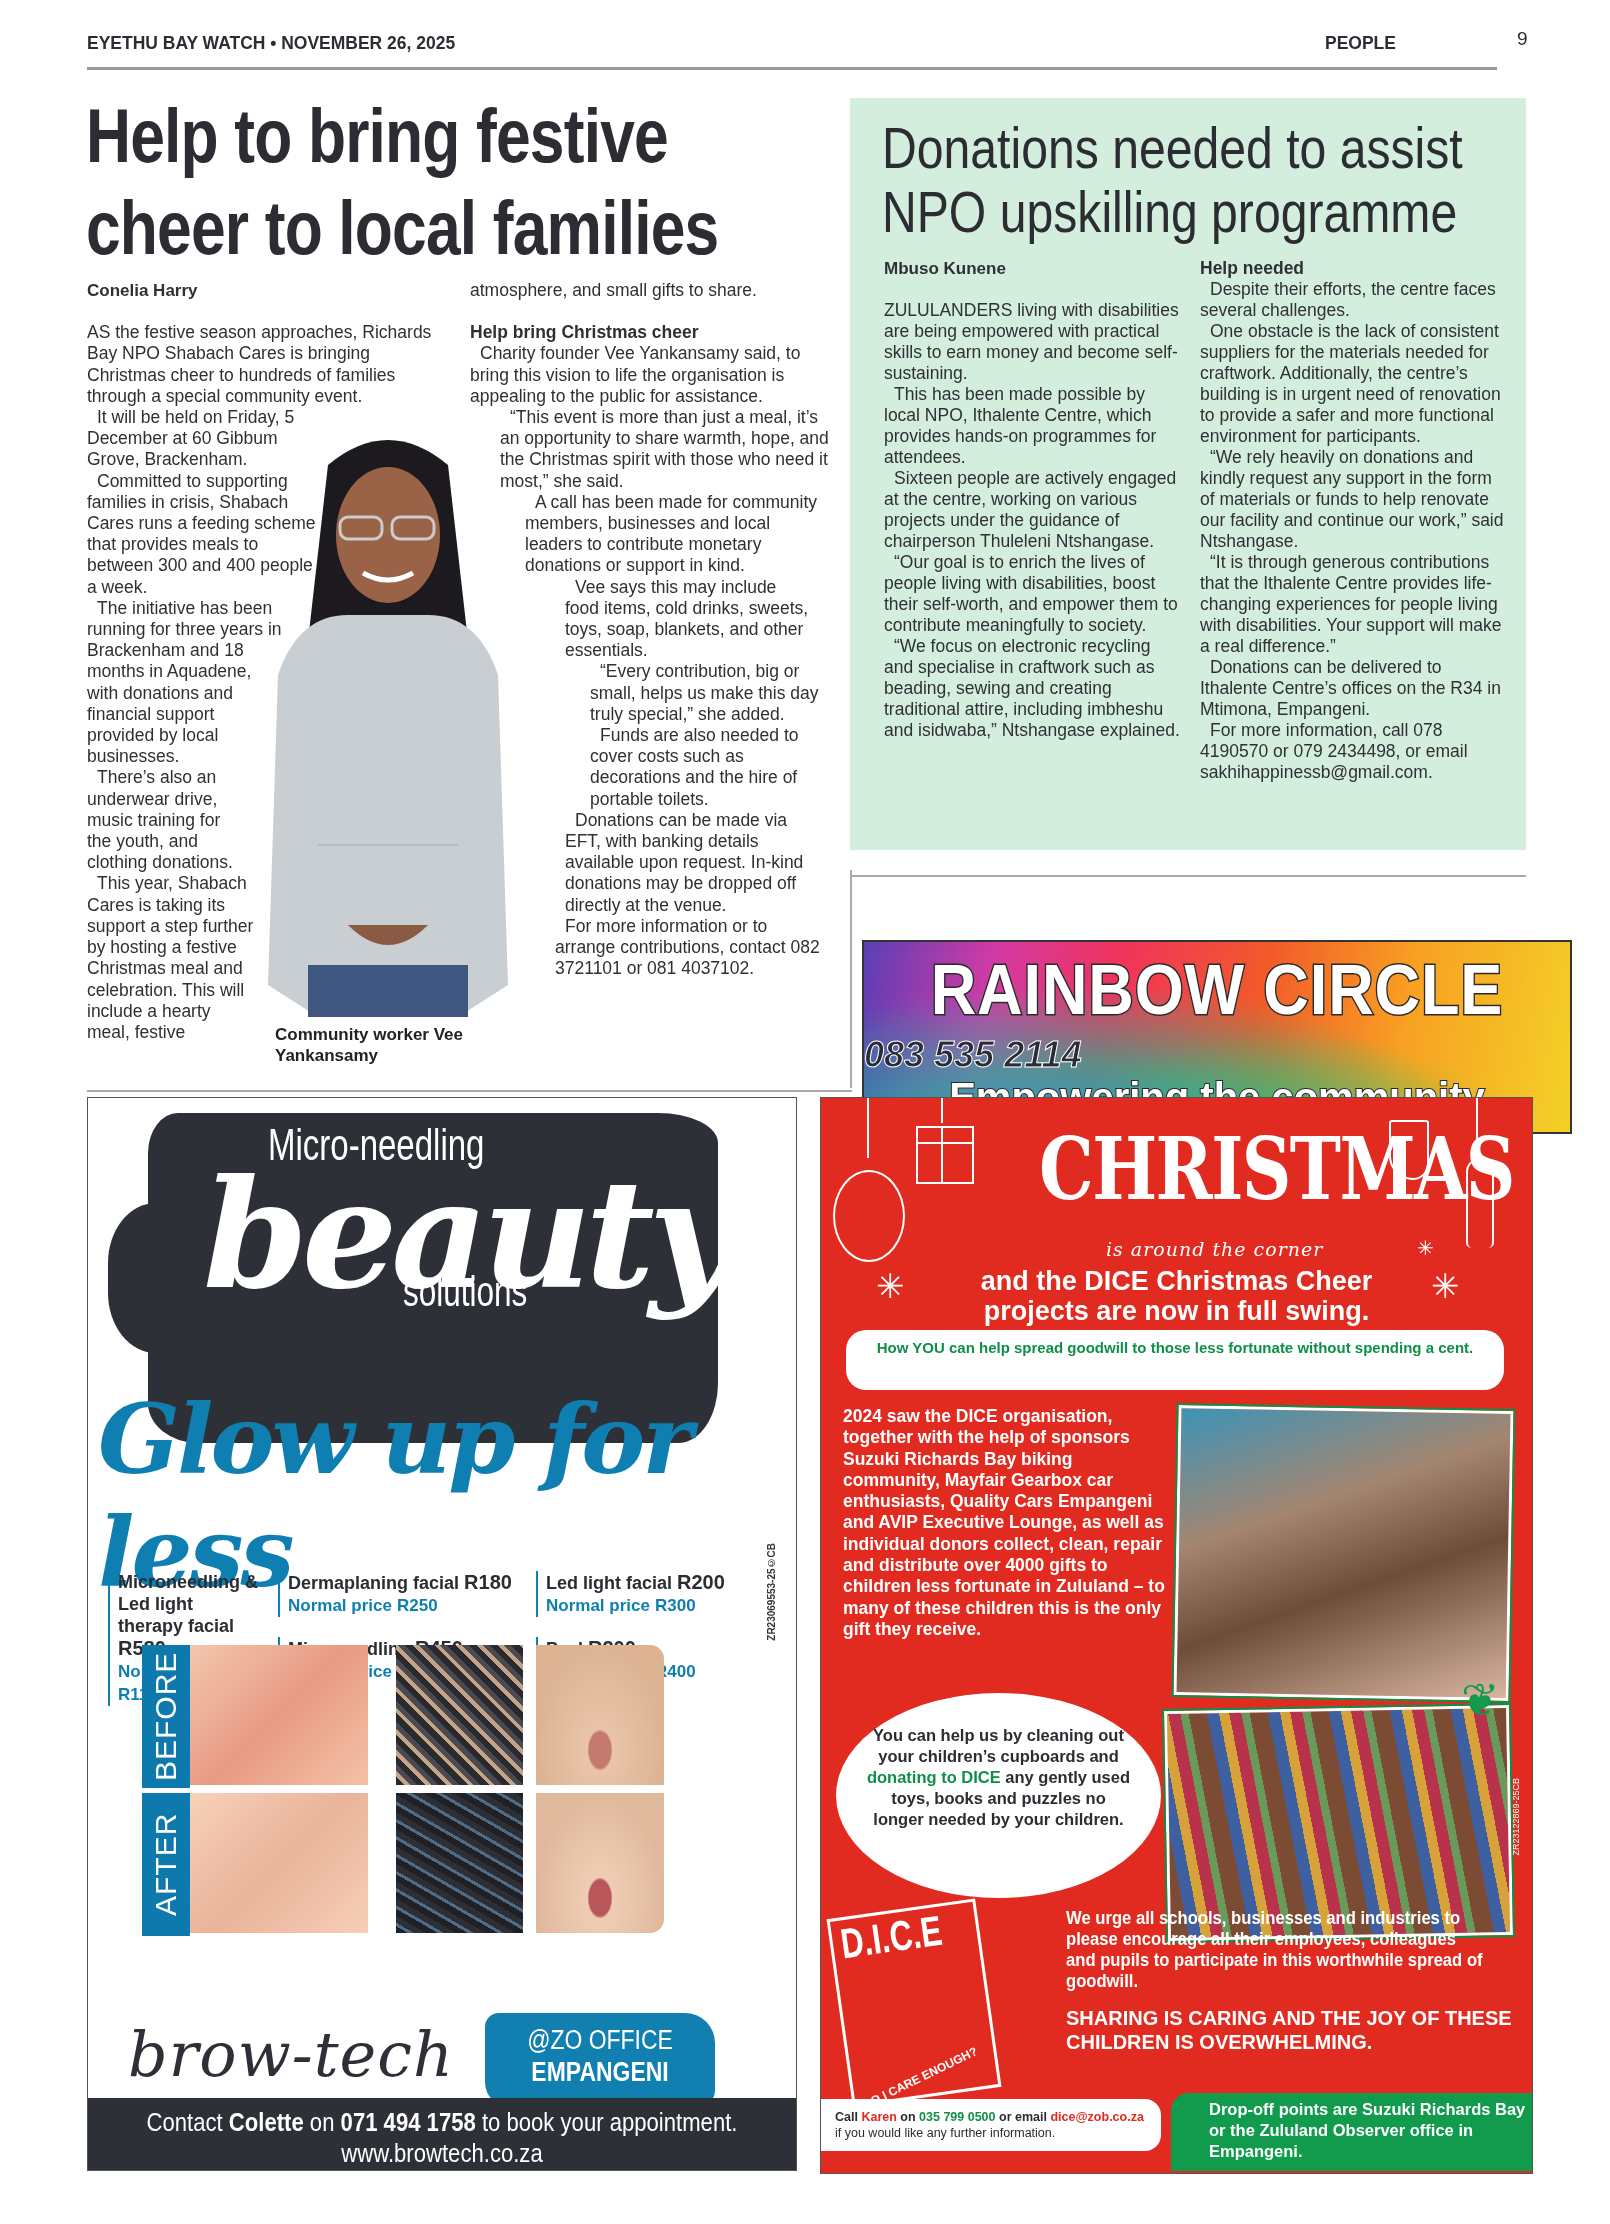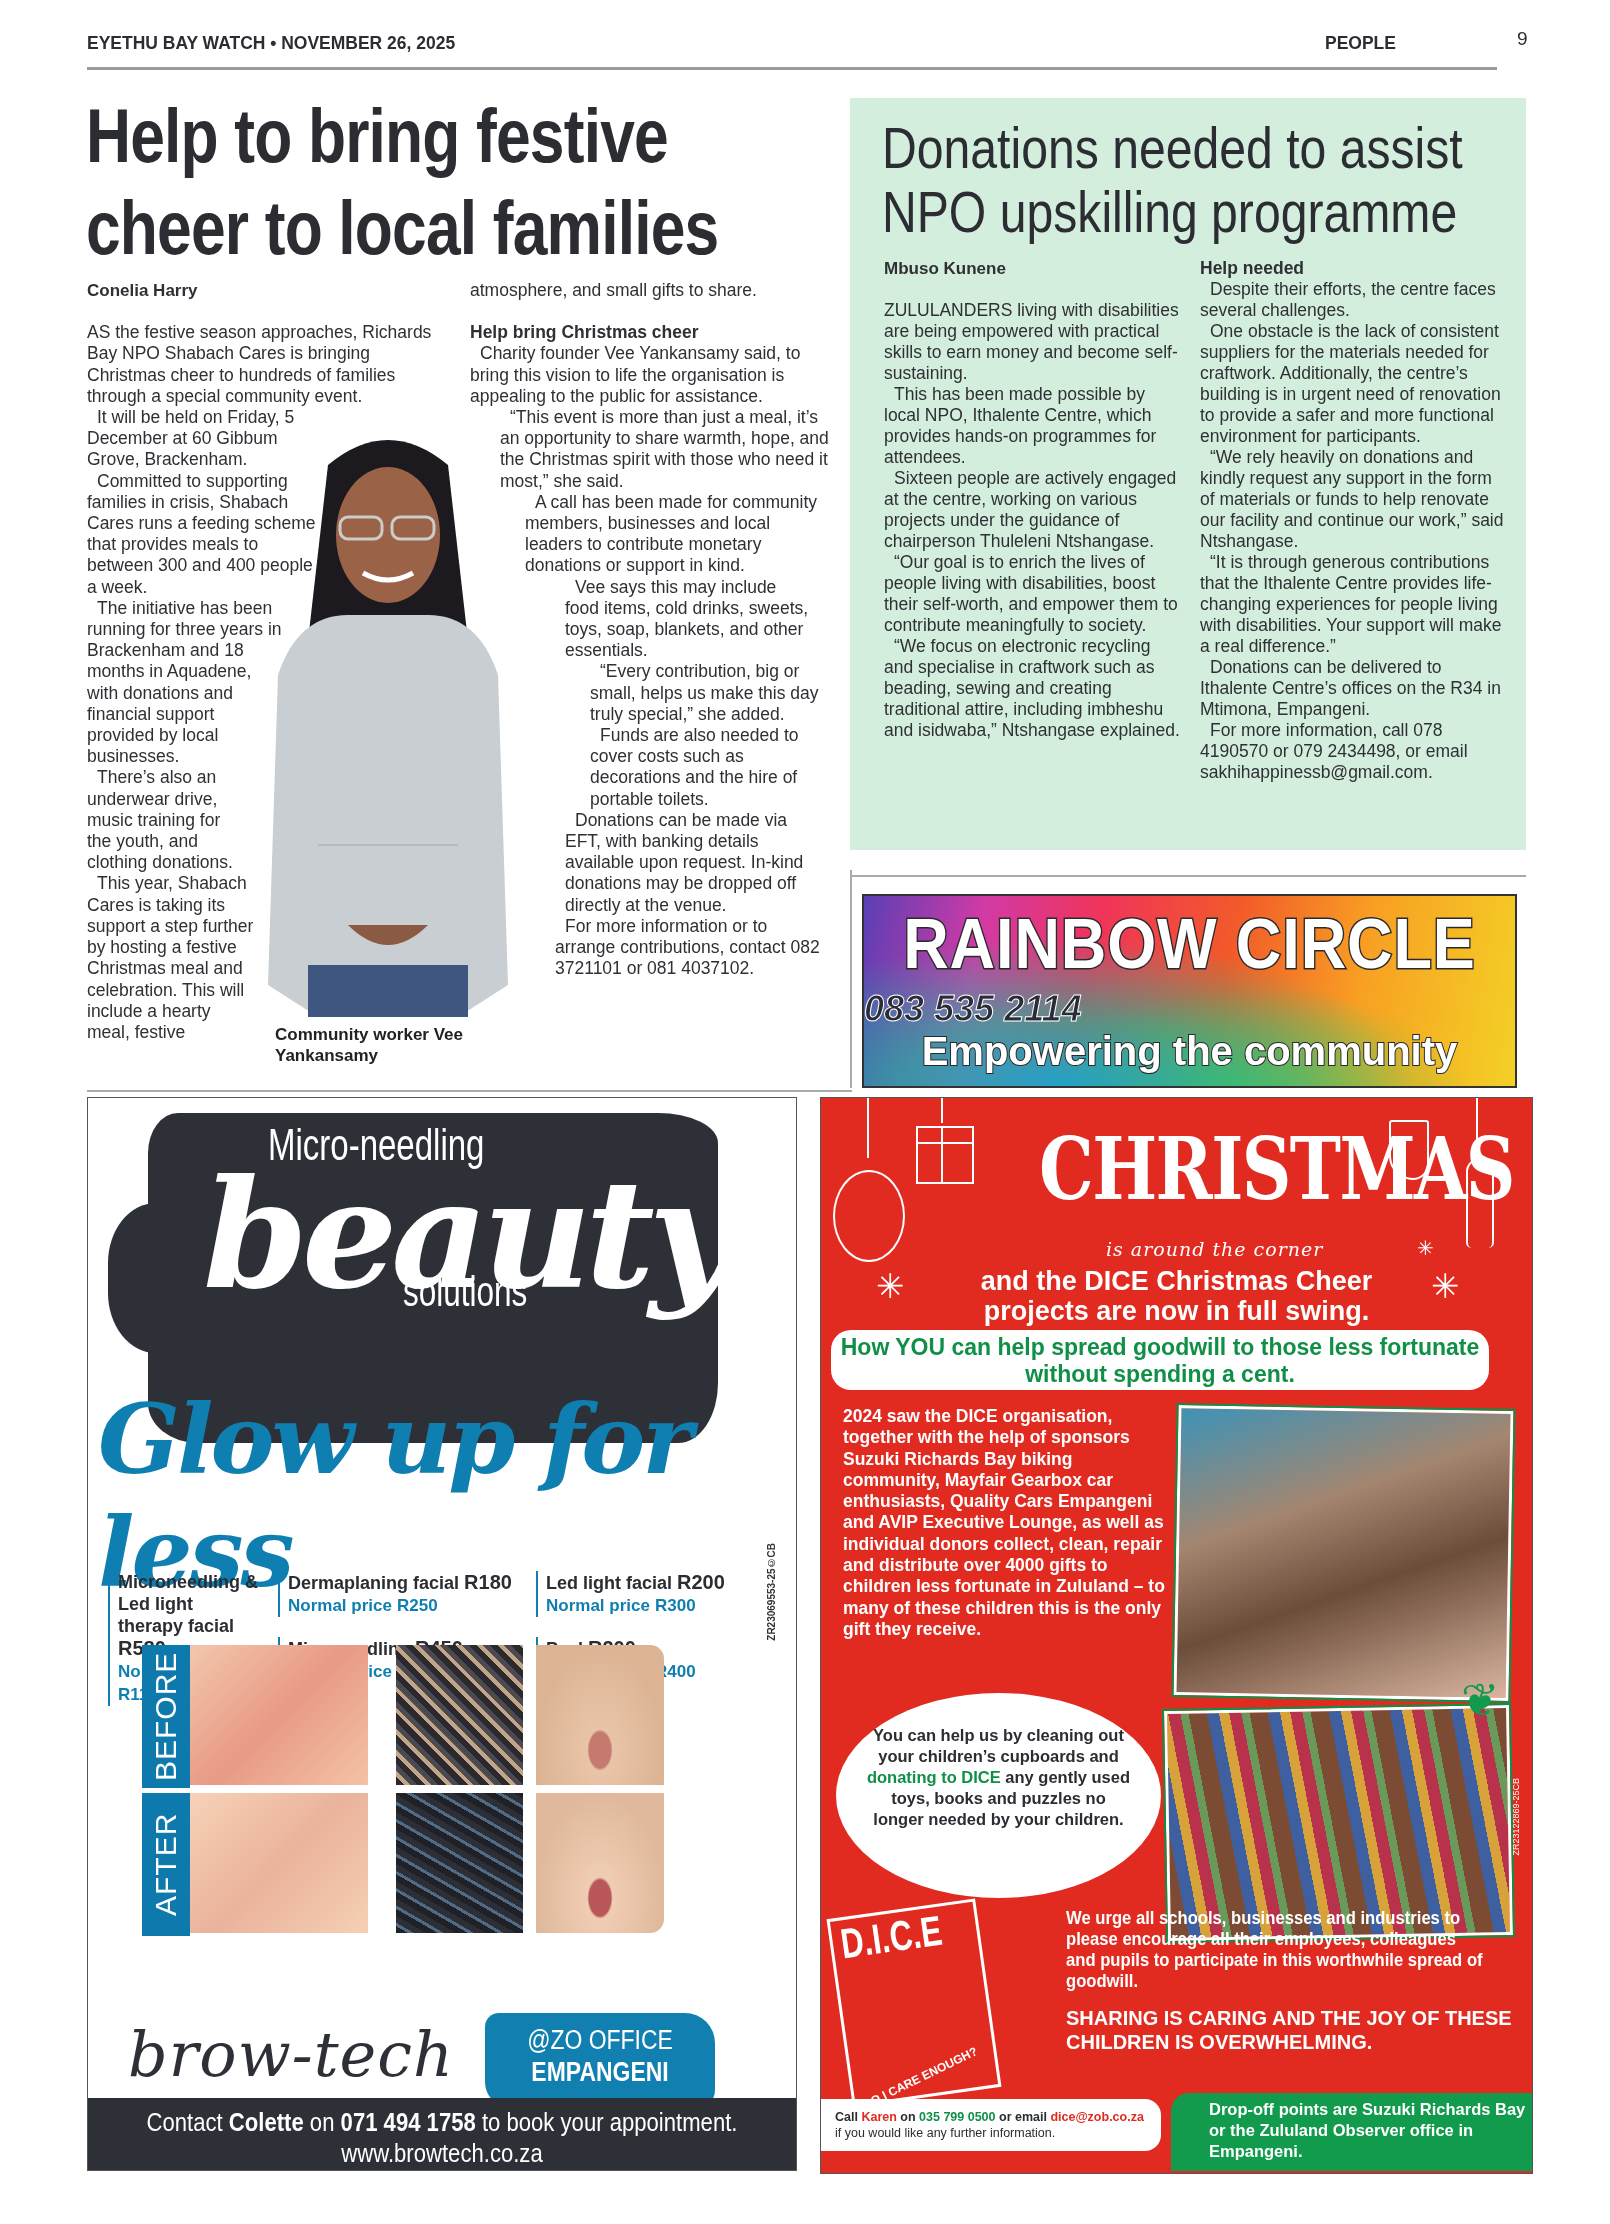--- a/index.html
+++ b/index.html
@@ -29,21 +29,21 @@
 
   
   .a2-box { left: 850px; top: 98px; width: 676px; height: 752px; background: #d4eedd; }
   .a2-headline { left: 32px; top: 18px; width: 640px; font-size: 58px; line-height: 64px; color: #2b2d33; transform: scaleX(0.83); transform-origin: left; white-space: nowrap; }
   .a2-col1 { left: 34px; top: 160px; width: 300px; }
   .a2-col2 { left: 350px; top: 160px; width: 310px; }
   .a2-box .body { font-size: 17.5px; line-height: 21px; }
   .rule-h2 { left: 850px; top: 875px; width: 676px; height: 2px; background: #aaa; }
 
   
-  .rainbow { left: 862px; top: 894px; width: 655px; height: 194px; border: 2px solid #333;
+  .rainbow { left: 862px; top: 940px; width: 710px; height: 194px; border: 2px solid #333;
     background: linear-gradient(100deg, #5a3fb5 0%, #d23aa5 18%, #f0345a 35%, #f25a2a 55%, #f8a023 75%, #f3d126 100%); overflow: hidden; padding-left: 40px; }
   .rainbow::before { content: ""; position: absolute; inset: 0;
     background: radial-gradient(ellipse at 30% 100%, rgba(0,180,220,0.85) 0%, rgba(0,200,160,0.6) 25%, rgba(0,0,0,0) 55%),
                 radial-gradient(ellipse at 60% 110%, rgba(80,200,80,0.8) 0%, rgba(0,0,0,0) 40%); }
   .rb-title { left: 0; top: 8px; width: 100%; text-align: center; font-size: 70px; font-weight: bold; color: #fff; letter-spacing: 1px; -webkit-text-stroke: 3px #2a2a2a; paint-order: stroke fill; transform: scaleX(0.9); }
   .rb-phone { left: 0; top: 92px; width: 100%; text-align: left; font-size: 36px; font-weight: bold; font-style: italic; color: #2a2d37; -webkit-text-stroke: 1px #fff; }
   .rb-tag { left: 0; top: 133px; width: 100%; text-align: center; font-size: 40px; font-weight: bold; color: #fff; -webkit-text-stroke: 2px #2a2a2a; paint-order: stroke fill; }
 
   
   .beauty { left: 87px; top: 1097px; width: 710px; height: 1074px; border: 1.5px solid #555; background: #fff; overflow: hidden; }
@@ -72,21 +72,21 @@
   .zo-2 { left: 0; top: 44px; width: 100%; text-align: center; font-size: 27px; color: #fff; font-weight: bold; transform: scaleX(0.85); }
   .b-footer { left: 0; top: 1000px; width: 100%; height: 74px; background: #2e3038; color: #fff; text-align: center; padding-top: 8px; }
   .b-footer .l1 { font-size: 26px; line-height: 32px; transform: scaleX(0.85); }
   .b-footer .l2 { font-size: 26px; line-height: 30px; transform: scaleX(0.85); }
 
   
   .xmas { left: 820px; top: 1097px; width: 713px; height: 1077px; background: #e12b20; border: 1.5px solid #555; overflow: hidden; color: #fff; }
   .x-title { left: 180px; top: 20px; width: 380px; text-align: center; font-size: 86px; font-family: "DejaVu Serif", serif; font-weight: bold; letter-spacing: -2px; transform: scaleX(0.8); }
   .x-sub { left: 285px; top: 140px; font-size: 19px; font-family: "DejaVu Serif", serif; font-style: italic; letter-spacing: 1px; }
   .x-line { left: 0; top: 168px; width: 100%; text-align: center; font-size: 27px; font-weight: bold; line-height: 30px; }
-  .x-pill { left: 10px; top: 232px; width: 658px; height: 60px; background: #fff; border-radius: 20px; color: #109047; text-align: center; font-size: 23px; font-weight: bold; line-height: 27px; padding-top: 4px; }
+  .x-pill { left: 25px; top: 232px; width: 658px; height: 60px; background: #fff; border-radius: 20px; color: #109047; text-align: center; font-size: 15px; font-weight: bold; line-height: 27px; padding-top: 4px; }
   .x-para { left: 22px; top: 308px; width: 330px; font-size: 17.5px; font-weight: bold; line-height: 21.3px; }
   .x-photo1 { left: 355px; top: 310px; width: 335px; height: 290px; border: 3px solid #fff; outline: 2px solid #0f8f45; background: linear-gradient(160deg, #3d93b7 0%, #a48670 35%, #6b4d3a 60%, #d9b5a0 100%); transform: rotate(1deg); }
   .x-photo2 { left: 345px; top: 610px; width: 345px; height: 230px; border: 3px solid #fff; outline: 2px solid #0f8f45; background: repeating-linear-gradient(80deg, #7b4b33 0 18px, #3e5fa0 18px 30px, #d8a23a 30px 40px, #b7324a 40px 52px, #6a9a5a 52px 60px); transform: rotate(-1deg); }
   .x-bubble { left: 15px; top: 595px; width: 325px; height: 205px; background: #fff; border-radius: 50%; color: #2b2d33; text-align: center; font-size: 16.5px; font-weight: bold; line-height: 21px; padding: 32px 28px 0; }
   .x-bubble .g { color: #109047; }
   .x-dice { left: 18px; top: 810px; width: 150px; height: 190px; border: 3px solid #fff; transform: rotate(-8deg); }
   .x-dice-t { left: 8px; top: 0; font-size: 42px; font-weight: bold; color: #fff; transform: scaleX(0.75); transform-origin: left; }
   .x-dice-s { left: 5px; top: 160px; font-size: 12px; font-weight: bold; transform: rotate(-18deg); white-space: nowrap; }
   .x-urge { left: 245px; top: 810px; width: 445px; font-size: 17.5px; font-weight: bold; line-height: 21px; transform: scaleX(0.95); transform-origin: left; }
   .x-share { left: 245px; top: 908px; width: 460px; font-size: 20px; font-weight: bold; line-height: 24px; }

